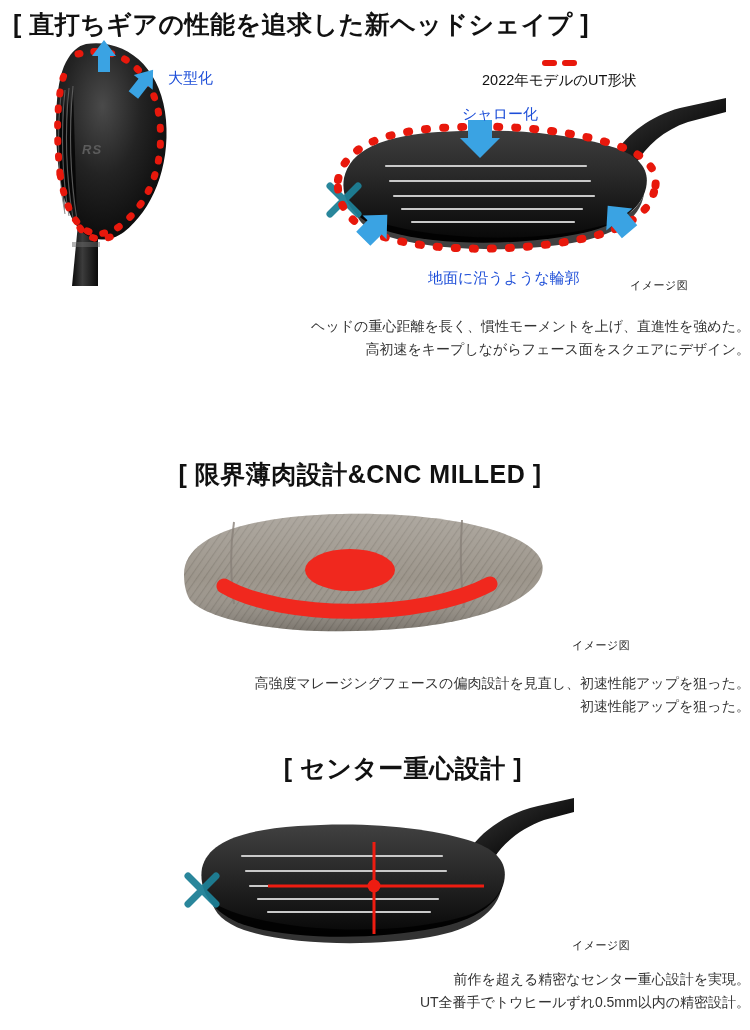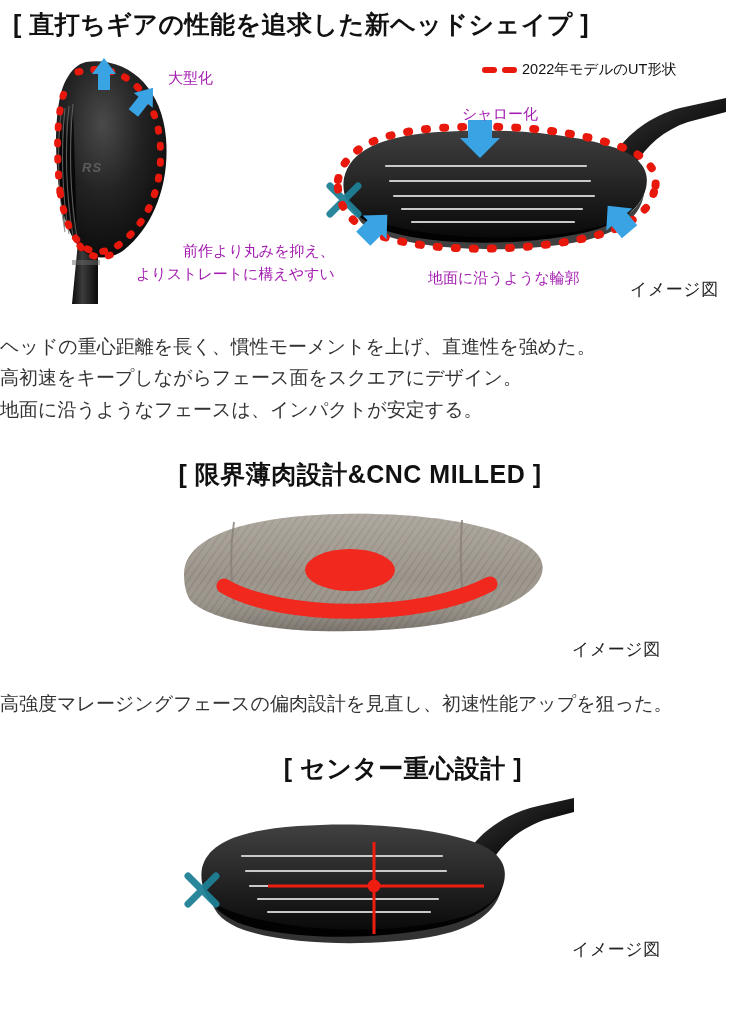--- a/index.html
+++ b/index.html
@@ -20,53 +20,51 @@
     font-weight:bold;
     letter-spacing:0.5px;
     color:#111;
     white-space:nowrap;
   }
 
   
   .abs { position:absolute; }
 
   
-  .legend { position:absolute; display:flex; align-items:center; gap:5px; }
+  .legend { position:absolute; display:flex; align-items:center; gap:5px;flex-direction:column; }
   .legend-dashes { display:flex; gap:5px; align-items:center; }
   .legend-dash {
     width:15px; height:6px; border-radius:3px; background:#e8180c;
   }
   .legend-text { font-size:14.5px; color:#111; white-space:nowrap; }
 
   
   .callout {
     position:absolute;
     font-size:15px;
     line-height:1.35;
-    color:#a21caf;
+    color:#1d4ed8;
     white-space:pre-line;
-    text-align:right;
   }
   .img-note {
     position:absolute;
-    font-size:17px;
+    font-size:11px;
     color:#222;
     letter-spacing:0.5px;
     white-space:nowrap;
   }
 
   
   .body-copy {
     position:absolute;
     width:100%;
-    text-align:left;
-    font-size:19px;
+    text-align:right;
+    font-size:14px;
     line-height:1.65;
     color:#333;
-    margin-top:16px;
   }
   .body-copy div { white-space:nowrap; }
 
   
   svg { display:block; overflow:visible; }
 </style>
 </head>
 <body>
 
 <div class="page">
@@ -74,21 +72,21 @@
   <div class="section-title abs" style="top:8px; left:0; width:602px;">[ 直打ちギアの性能を追求した新ヘッドシェイプ ]</div>
 
   <div class="legend" style="top:60px; left:482px;">
     <span class="legend-dashes">
       <i class="legend-dash"></i>
         <i class="legend-dash"></i>
     </span>
     <span class="legend-text">2022年モデルのUT形状</span>
   </div>
 
-  <div class="abs" style="top:46px; left:20px;">
+  <div class="abs" style="top:28px; left:20px;">
     <svg width="230" height="260" viewBox="0 0 230 260">
       <defs>
         <radialGradient id="crownGrad" cx="42%" cy="32%" r="78%">
           <stop offset="0%" stop-color="#4a4a4a"></stop>
           <stop offset="45%" stop-color="#232323"></stop>
           <stop offset="100%" stop-color="#050505"></stop>
         </radialGradient>
         <linearGradient id="shaftGrad" x1="0" y1="0" x2="1" y2="0">
           <stop offset="0%" stop-color="#0a0a0a"></stop>
           <stop offset="40%" stop-color="#3c3c3c"></stop>
@@ -122,22 +120,20 @@
       </g>
 
       <g transform="rotate(38 122 56)">
         <path d="M110 54 L122 38 L134 54 L128 54 L128 70 L116 70 L116 54 Z" fill="#3aa3e3"></path>
       </g>
     </svg>
   </div>
 
   <div class="callout" style="top:68px; left:168px;">大型化</div>
 
-  <div class="callout" style="top:240px; left:136px; line-height:1.5;">前作より丸みを抑え、
-よりストレートに構えやすい</div>
 
   <div class="abs" style="top:96px; left:328px;">
     <svg width="400" height="175" viewBox="0 0 400 175">
       <defs>
         <linearGradient id="faceGrad" x1="0" y1="0" x2="0" y2="1">
           <stop offset="0%" stop-color="#3e3e3e"></stop>
           <stop offset="38%" stop-color="#2a2a2a"></stop>
           <stop offset="72%" stop-color="#161616"></stop>
           <stop offset="100%" stop-color="#060606"></stop>
         </linearGradient>
@@ -191,21 +187,20 @@
 
   <div class="callout" style="top:104px; left:462px;">シャロー化</div>
 
   <div class="callout" style="top:268px; left:428px;">地面に沿うような輪郭</div>
 
   <div class="img-note" style="top:278px; left:630px;">イメージ図</div>
 
   <div class="body-copy" style="top:315px; left:0;">
     <div>ヘッドの重心距離を長く、慣性モーメントを上げ、直進性を強めた。</div>
     <div>高初速をキープしながらフェース面をスクエアにデザイン。</div>
-    <div>地面に沿うようなフェースは、インパクトが安定する。</div>
   </div>
 
   <div class="section-title abs" style="top:458px; left:0; width:720px;">[ 限界薄肉設計&amp;CNC MILLED ]</div>
 
   <div class="abs" style="top:508px; left:172px;">
     <svg width="400" height="130" viewBox="0 0 400 130">
       <defs>
         <pattern id="milled" width="6" height="6" patternUnits="userSpaceOnUse" patternTransform="rotate(35)">
           <rect width="6" height="6" fill="#9d968c"></rect>
           <line x1="0" y1="0" x2="0" y2="6" stroke="#8c857b" stroke-width="2.4"></line>
@@ -230,20 +225,21 @@
       <ellipse cx="178" cy="62" rx="45" ry="21" fill="#f0281e"></ellipse>
 
       <path d="M52 78 C110 112 250 112 318 76" stroke="#f0281e" stroke-width="15" fill="none" stroke-linecap="round"></path>
     </svg>
   </div>
 
   <div class="img-note" style="top:638px; left:572px;">イメージ図</div>
 
   <div class="body-copy" style="top:672px; left:0;">
     <div>高強度マレージングフェースの偏肉設計を見直し、初速性能アップを狙った。</div>
+    <div>初速性能アップを狙った。</div>
   </div>
 
   <div class="section-title abs" style="top:752px; left:0; width:750px;margin-left:28px;">[ センター重心設計 ]</div>
 
   <div class="abs" style="top:798px; left:186px;">
     <svg width="390" height="150" viewBox="0 0 390 150">
       <defs>
         <linearGradient id="faceGrad3" x1="0" y1="0" x2="0" y2="1">
           <stop offset="0%" stop-color="#414141"></stop>
           <stop offset="38%" stop-color="#2b2b2b"></stop>
@@ -280,14 +276,18 @@
       </g>
 
       <line x1="188" y1="44" x2="188" y2="136" stroke="#ee1c11" stroke-width="3"></line>
       <line x1="82" y1="88" x2="298" y2="88" stroke="#ee1c11" stroke-width="3"></line>
       <circle cx="188" cy="88" r="6.5" fill="#ee1c11"></circle>
     </svg>
   </div>
 
   <div class="img-note" style="top:938px; left:572px;">イメージ図</div>
 
+  <div class="body-copy" style="top:968px; left:0;">
+    <div>前作を超える精密なセンター重心設計を実現。</div>
+    <div>UT全番手でトウヒールずれ0.5mm以内の精密設計。</div>
+  </div>
 
 </div>
 
 </body></html>

